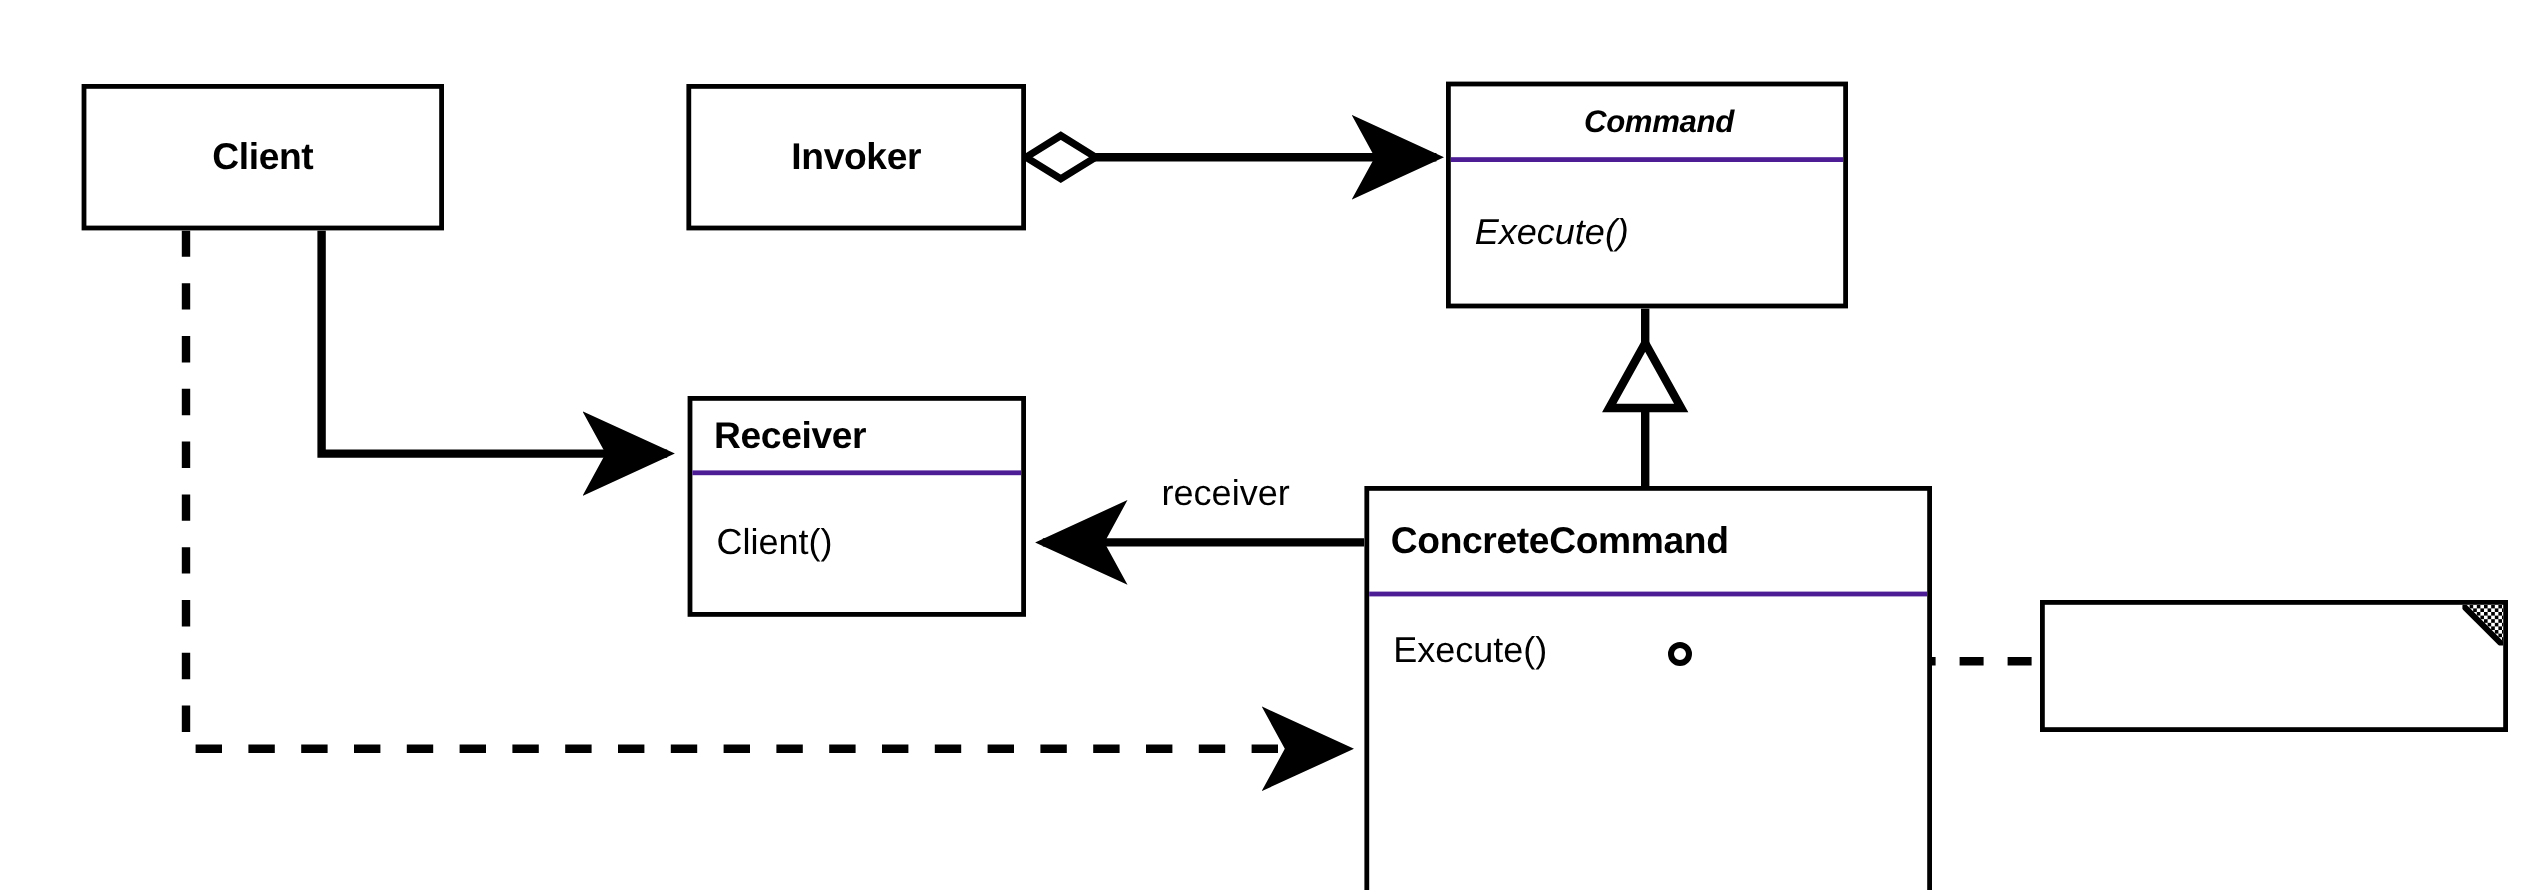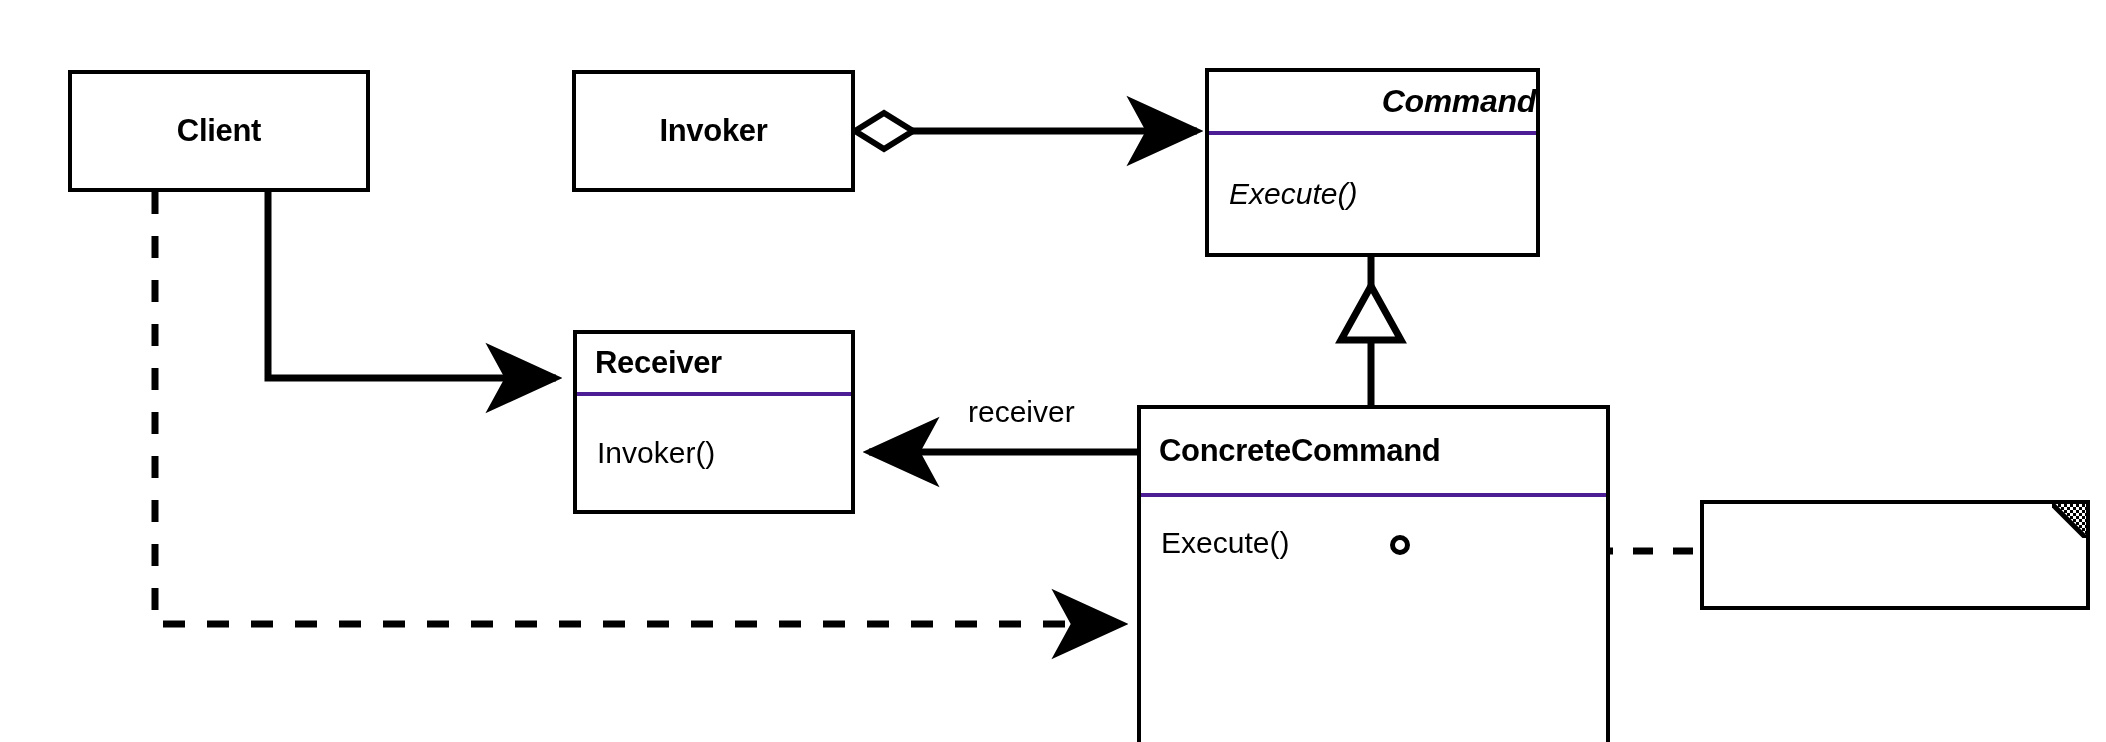--- a/index.html
+++ b/index.html
@@ -53,25 +53,25 @@
   }
   .cname-left {
     justify-content: flex-start;
     padding-left: 18px;
     font-weight: bold;
     font-size: 31px;
     letter-spacing: -0.3px;
     color: #000000;
   }
   .cname-abstract {
-    justify-content: flex-end;
+    justify-content: center;
     padding-left: 20px;
     font-weight: bold;
     font-style: italic;
-    font-size: 32px;
+    font-size: 26px;
     letter-spacing: -0.3px;
     color: #000000;
   }
   .cmember {
     justify-content: flex-start;
     padding-left: 20px;
     font-size: 30px;
     font-weight: normal;
     color: #000000;
   }
@@ -195,21 +195,21 @@
     <div class="compartment cmember-abstract" style="flex:1 1 auto;">
       <span>Execute()</span>
     </div>
   </div>
 
   <div class="umlbox" style="left:573px; top:330px; width:282px; height:184px;">
     <div class="compartment cname-left" style="flex:0 0 58px;">
       <span>Receiver</span>
     </div>
     <div class="compartment cmember" style="flex:1 1 auto;">
-      <span>Invoker()</span>
+      <span>Client()</span>
     </div>
   </div>
 
   <div class="umlbox" style="left:1137px; top:405px; width:473px; height:349px;">
     <div class="compartment cname-left" style="flex:0 0 84px;">
       <span>ConcreteCommand</span>
     </div>
     <div class="compartment cmember" style="flex:0 0 96px;">
       <span>Execute()</span>
       <span class="anchor-dot" style="left:249px; top:38px;"></span>

